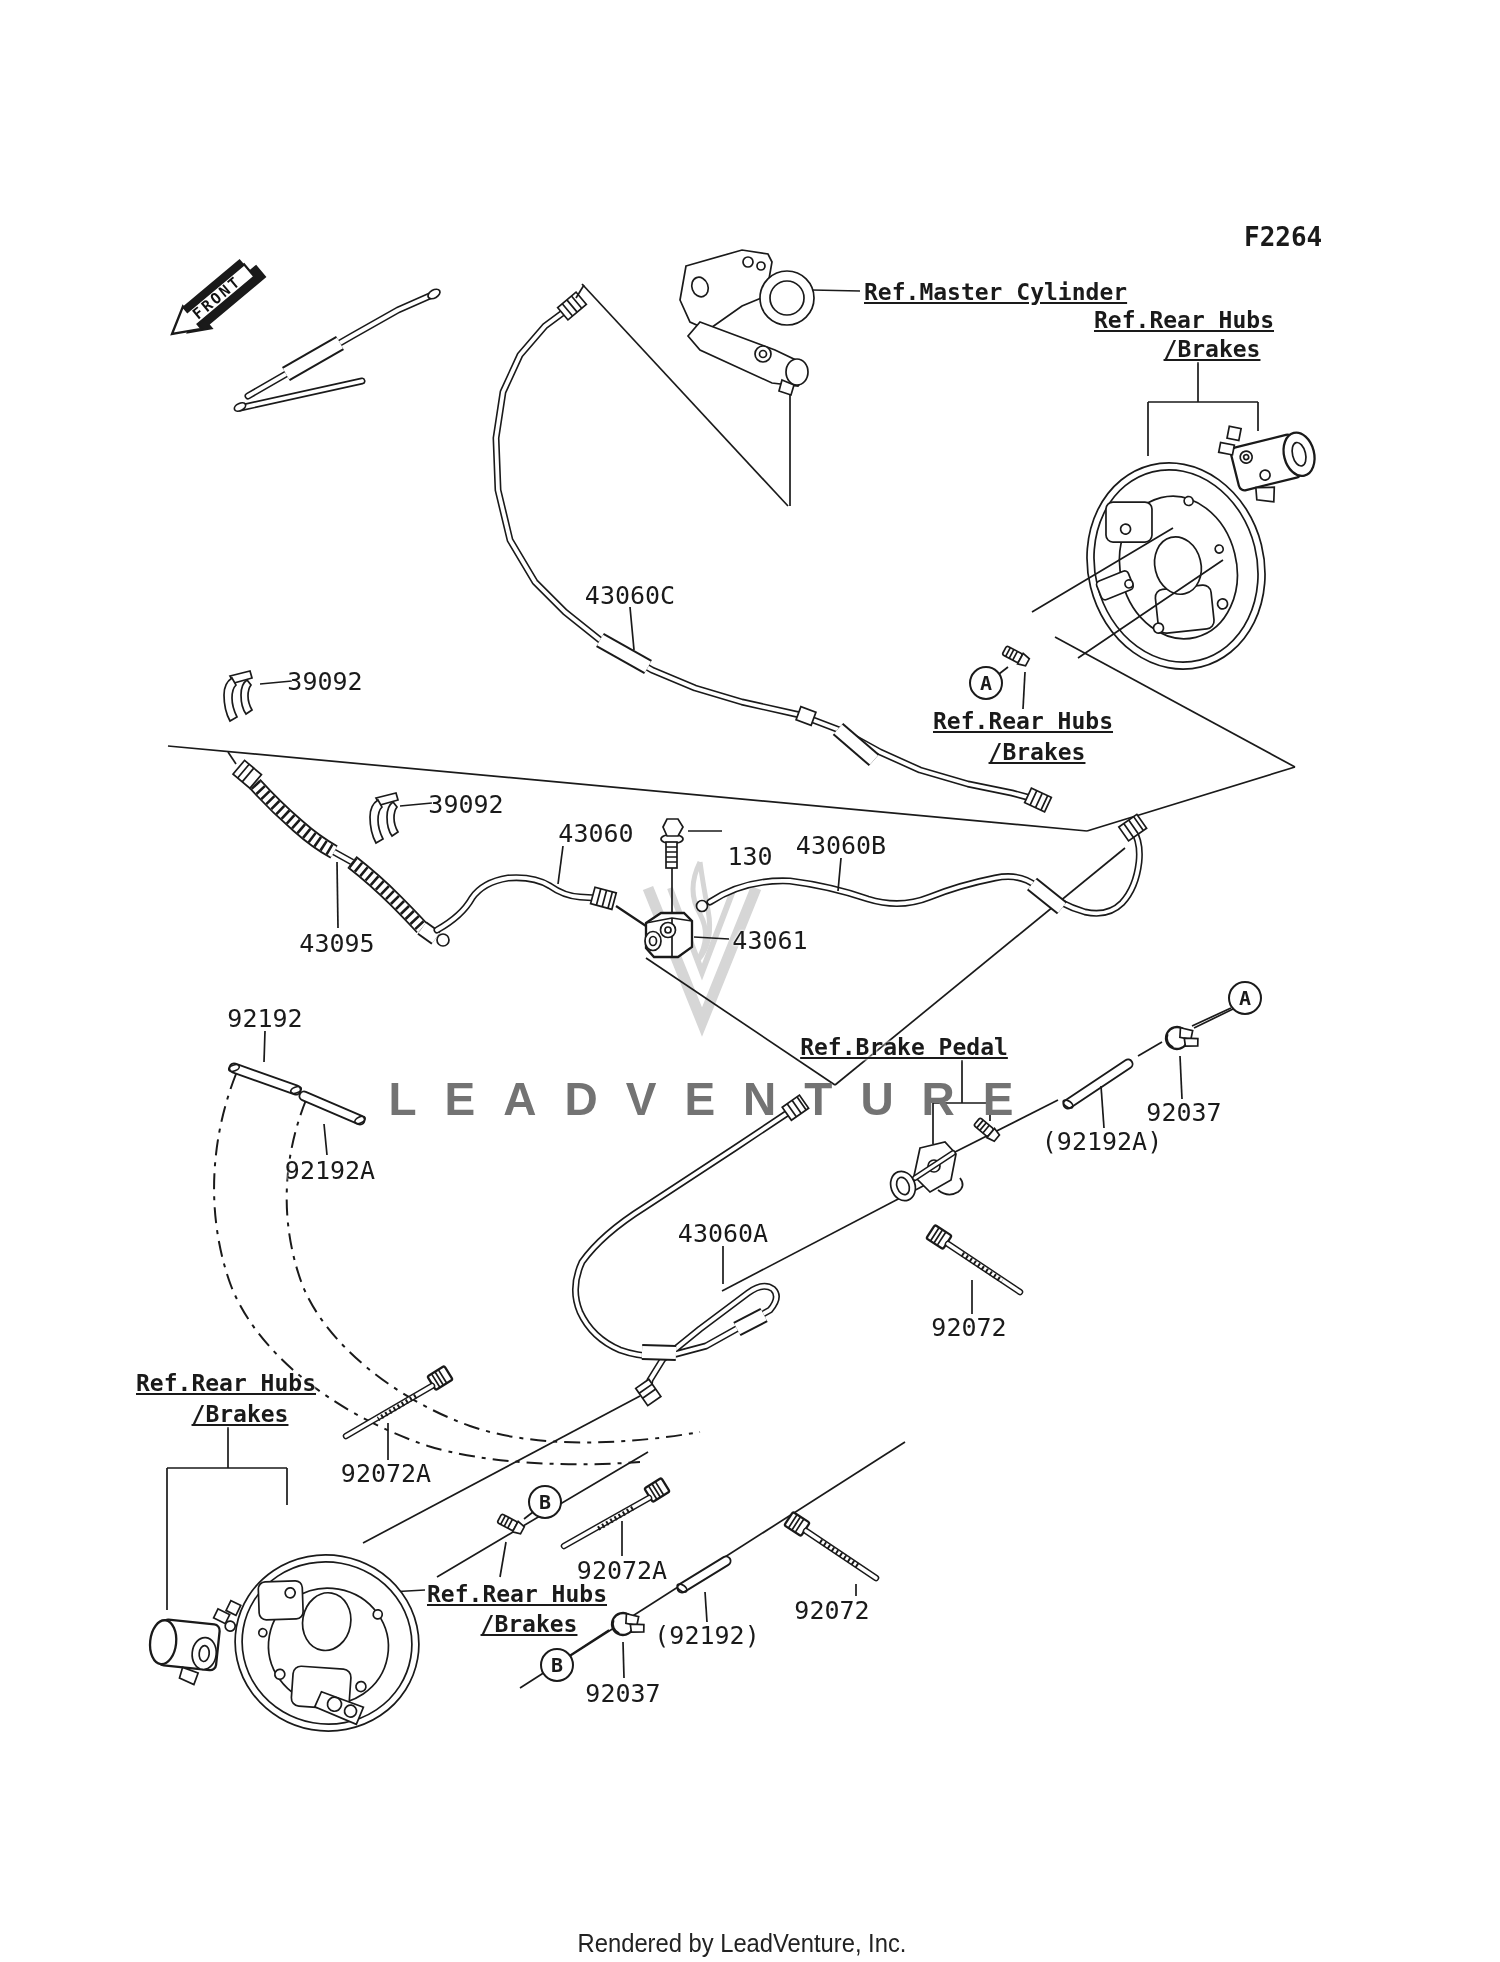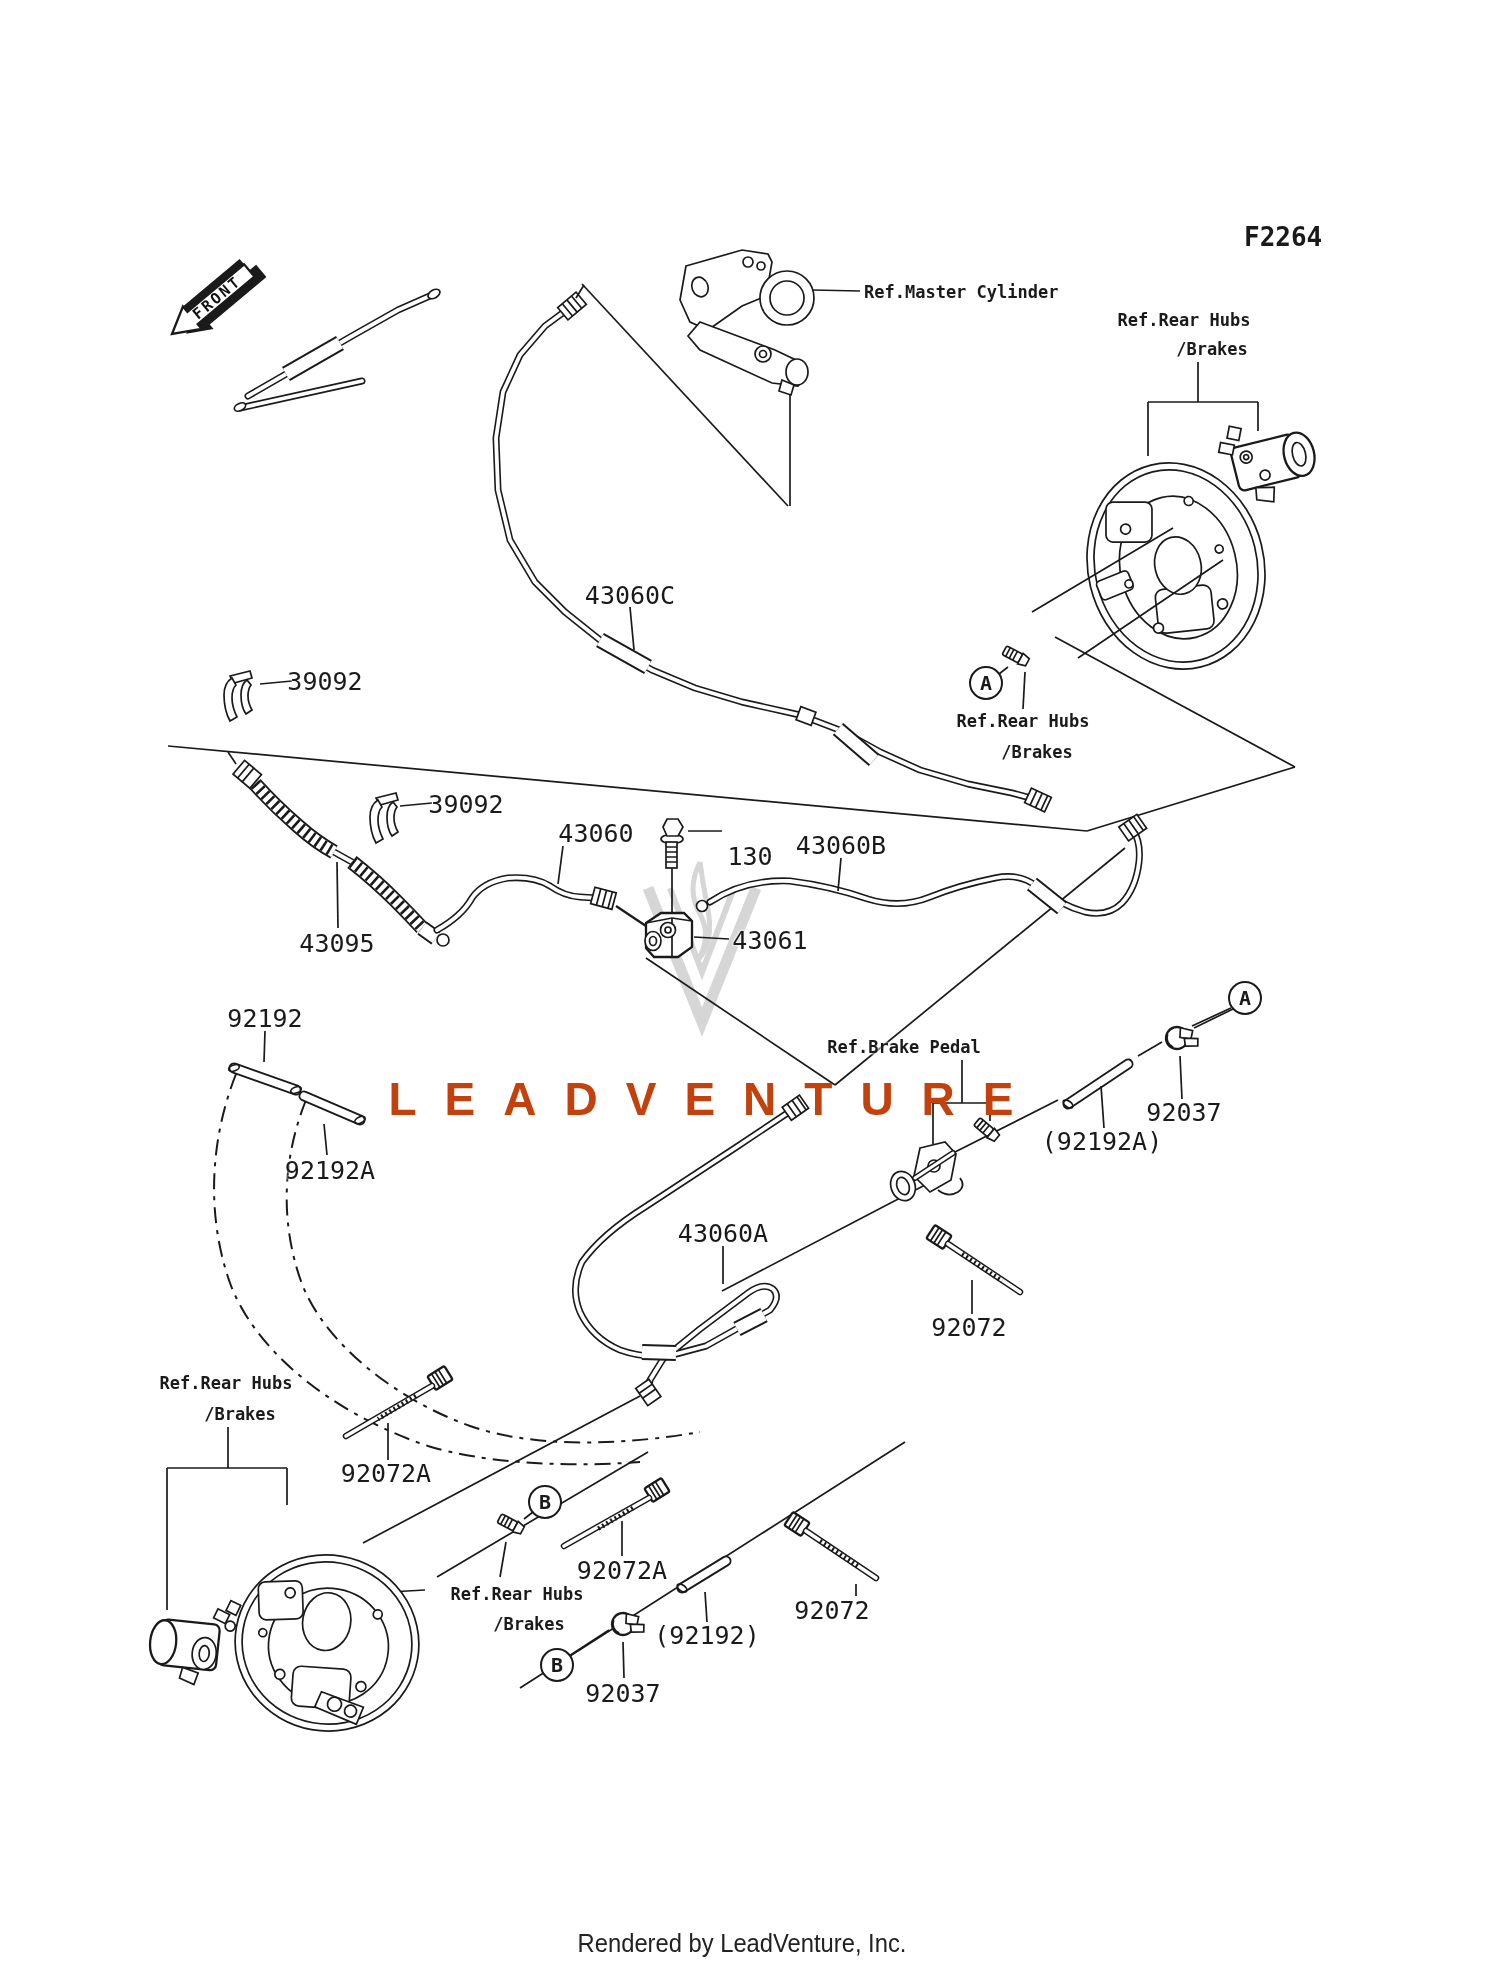--- a/index.html
+++ b/index.html
@@ -22,30 +22,30 @@
   .coilw{fill:none;stroke:#ffffff;stroke-width:11.5;stroke-linecap:butt;}
   .coild{fill:none;stroke:#1a1a1a;stroke-width:11.5;stroke-dasharray:2.6 4.4;stroke-linecap:butt;}
   .dash{fill:none;stroke:#1a1a1a;stroke-width:2;stroke-dasharray:16 7 4 7;}
   .serr{fill:none;stroke:#1a1a1a;stroke-width:4.6;stroke-dasharray:2 2.8;}
   .wm  {fill:none;stroke:#d6d6d6;}
   .front-text{font-family:"DejaVu Sans Mono",monospace;font-weight:bold;font-size:15px;
               letter-spacing:2.5px;fill:#111;}
   
   .lbl{position:absolute;white-space:nowrap;font-weight:normal;font-size:25px;
        transform:translate(-50%,-50%);text-shadow:0 0 3px #fff,0 0 3px #fff;}
-  .ref{position:absolute;white-space:nowrap;font-weight:bold;font-size:17px;
-       transform:translate(-50%,-50%);text-shadow:0 0 3px #fff,0 0 3px #fff;}
+  .ref{position:absolute;white-space:nowrap;font-weight:bold;font-size:23px;
+       transform:translate(-50%,-50%);text-shadow:0 0 3px #fff,0 0 3px #fff;text-decoration:underline;}
   .ref-left{transform:translate(0,-50%);}
   .figcode{position:absolute;white-space:nowrap;font-weight:bold;font-size:26px;transform:translate(0,-50%);}
   .callout{position:absolute;width:30px;height:30px;border:2.4px solid #1a1a1a;border-radius:50%;
        background:#fff;display:flex;align-items:center;justify-content:center;
        font-weight:bold;font-size:20px;transform:translate(-50%,-50%);}
   .watermark{position:absolute;left:715px;top:1099px;transform:translate(-50%,-50%);
        font-family:"Liberation Sans",sans-serif;font-weight:bold;font-size:46px;
-       letter-spacing:28px;color:#c2410c;white-space:nowrap;}
+       letter-spacing:28px;color:#737373;white-space:nowrap;}
   .footer{position:absolute;left:742px;top:1943px;transform:translate(-50%,-50%);
        font-family:"Liberation Sans",sans-serif;font-size:25px;color:#222;white-space:nowrap;
        transform:translate(-50%,-50%) scaleX(.95);}
 </style>
 </head>
 <body>
 
 <div class="canvas">
 
   <svg class="art" width="1500" height="1962" viewBox="0 0 1500 1962">

